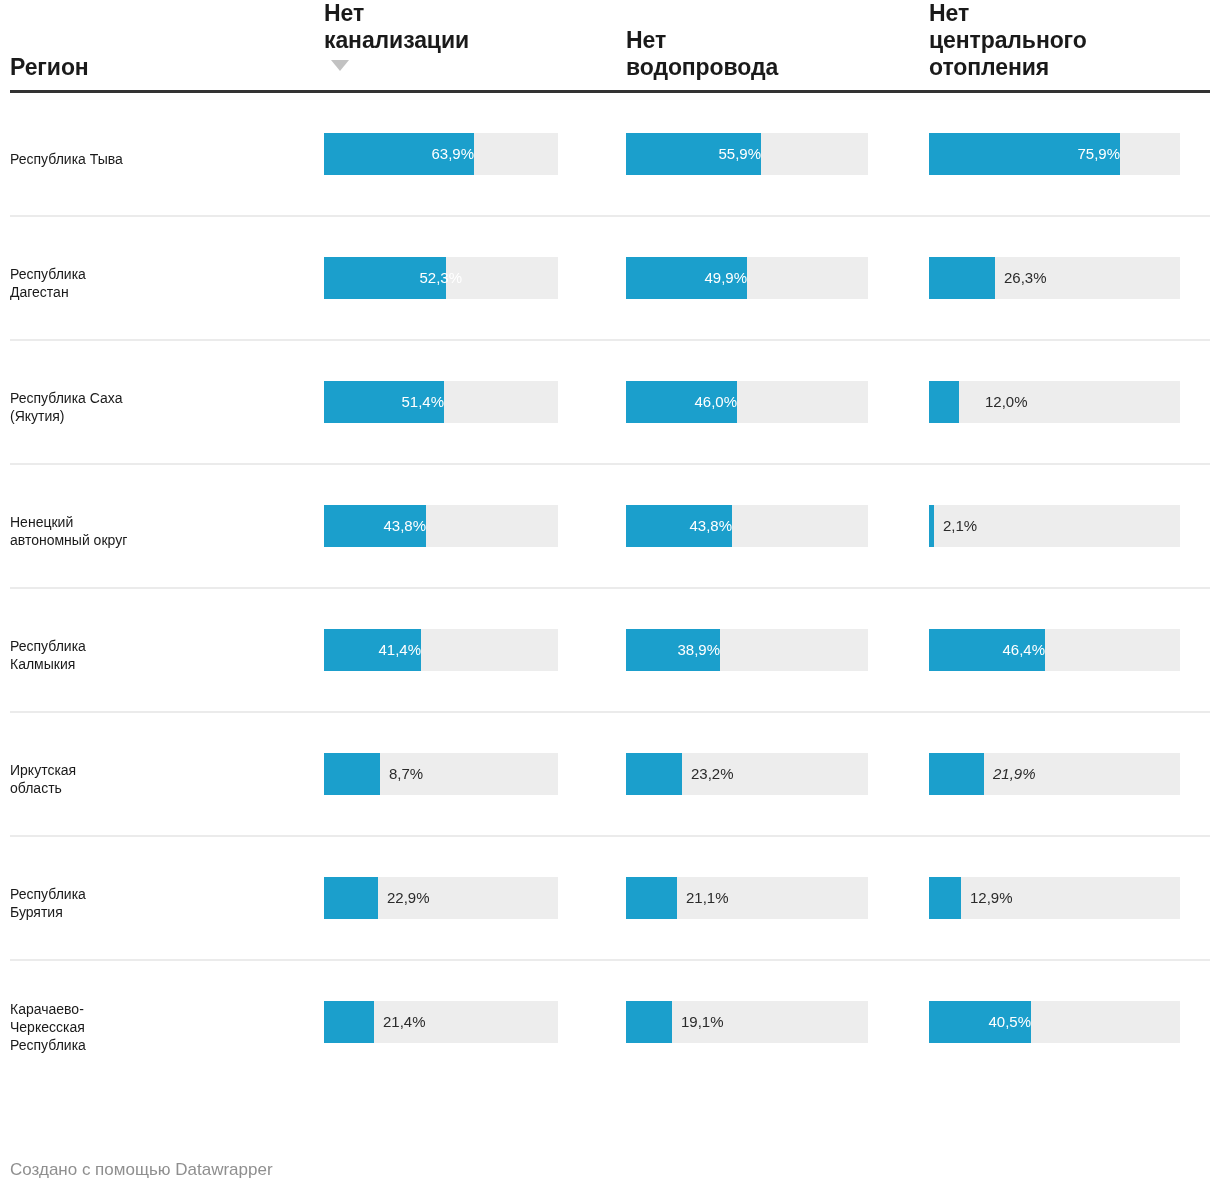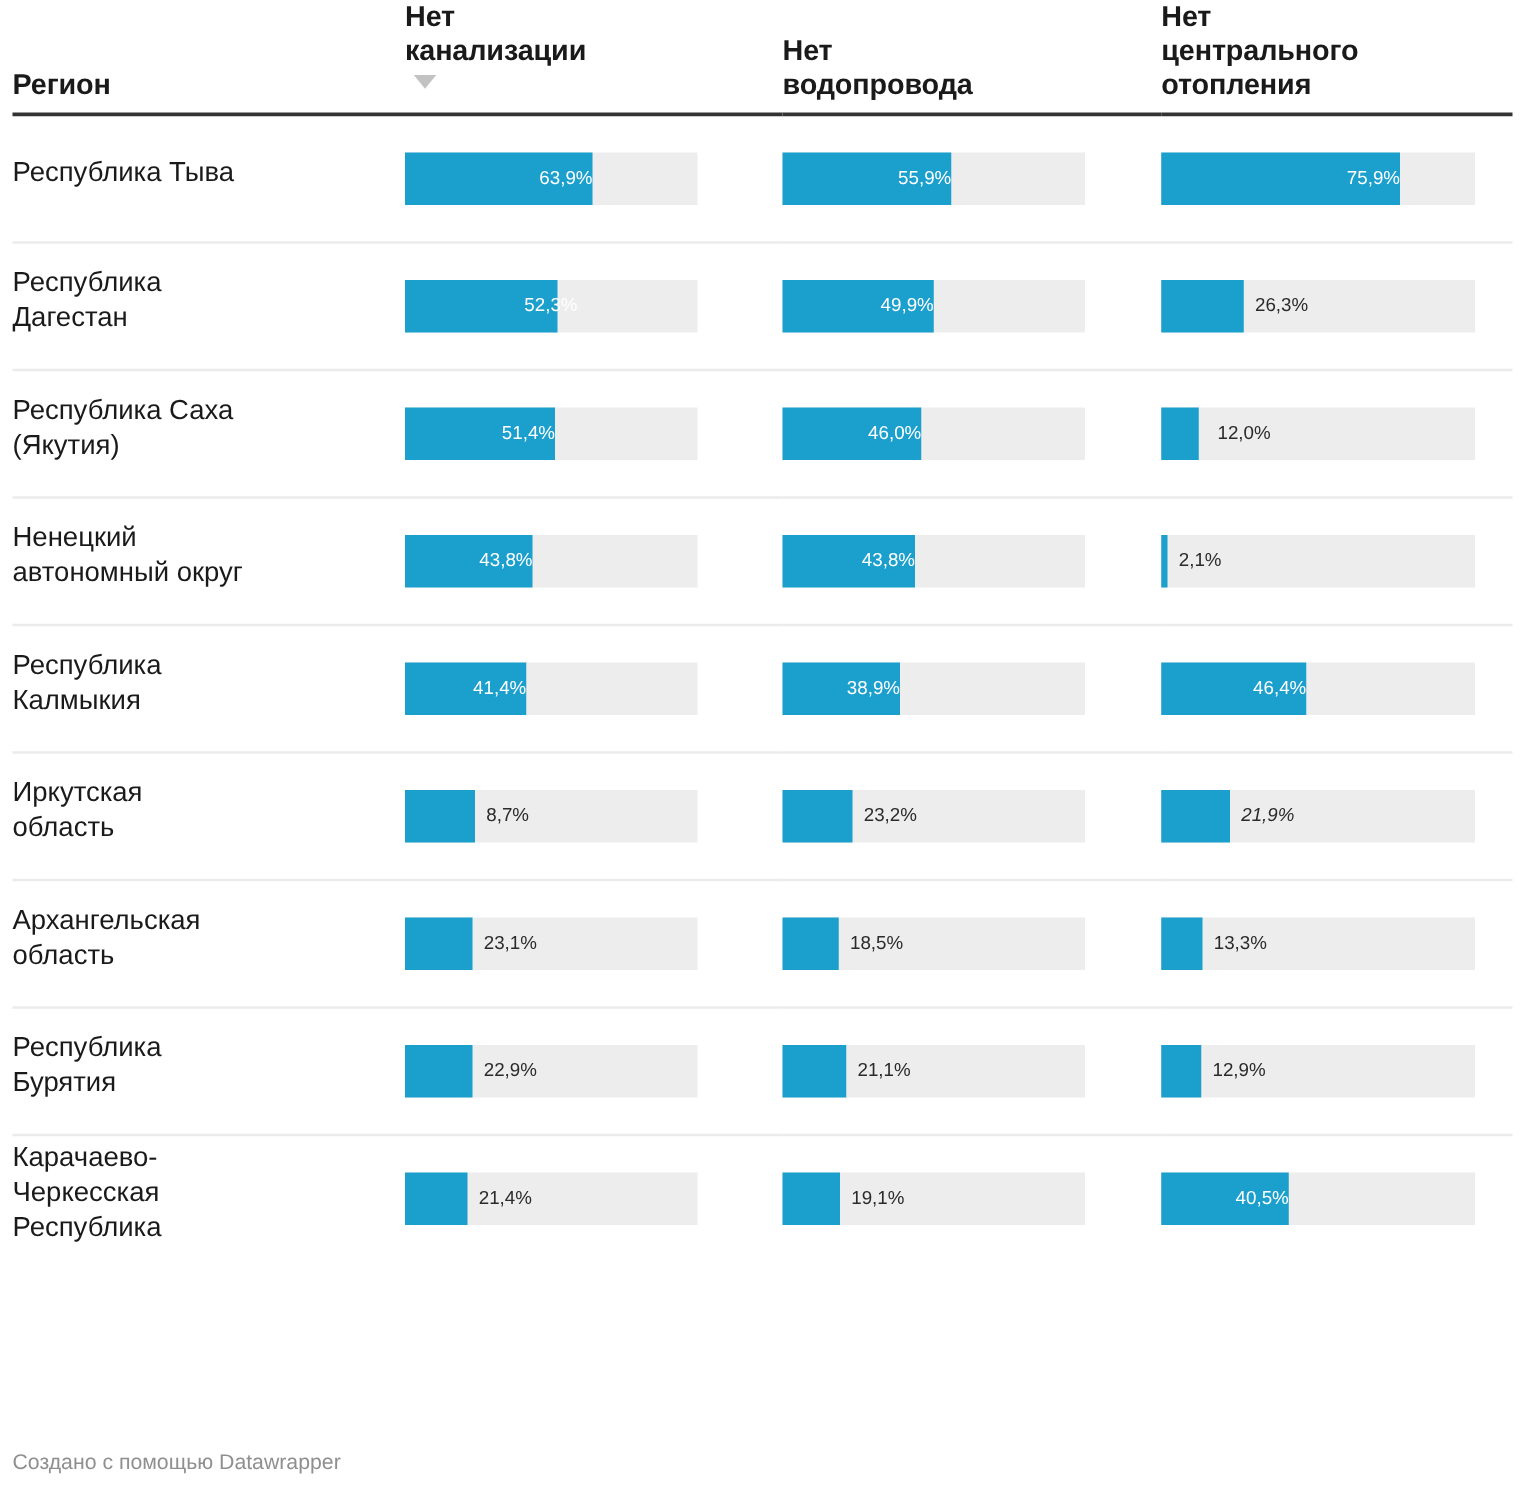--- a/index.html
+++ b/index.html
@@ -67,24 +67,24 @@
   
   tbody tr td {
     border-bottom: 2px solid #ebebeb;
     vertical-align: middle;
     padding: 0;
     height: 90px;
   }
   tbody tr:last-child td { border-bottom: none; }
 
   td.region-cell {
-    font-size: 22px;
+    font-size: 14px;
     line-height: 1.27;
     color: #1a1a1a;
-    padding: 0 14px 10px 0;
+    padding: 22px 14px 10px 0;
     white-space: pre-line;
   }
 
   td.bar-cell { padding: 0; }
 
   
   .bar-track {
     position: relative;
     height: 42px;
     background: #ededed;
@@ -215,21 +215,21 @@
           </td>
           <td class="bar-cell c2">
             <div class="bar-track">
               <div class="bar-fill" style="width: 111px;"></div>
               <span class="bar-value inside" style="left: 0px; width: 111px;">46,0%</span>
             </div>
           </td>
           <td class="bar-cell c3">
             <div class="bar-track">
               <div class="bar-fill" style="width: 30px;"></div>
-              <span class="bar-value outside" style="left: 36px;">12,0%</span>
+              <span class="bar-value outside" style="left: 47px;">12,0%</span>
             </div>
           </td>
         </tr>
         <tr>
           <td class="region-cell">Ненецкий
 автономный округ</td>
           <td class="bar-cell c1">
             <div class="bar-track">
               <div class="bar-fill" style="width: 102px;"></div>
               <span class="bar-value inside" style="left: 0px; width: 102px;">43,8%</span>
@@ -282,42 +282,20 @@
           <td class="bar-cell c2">
             <div class="bar-track">
               <div class="bar-fill" style="width: 56px;"></div>
               <span class="bar-value outside" style="left: 56px;">23,2%</span>
             </div>
           </td>
           <td class="bar-cell c3">
             <div class="bar-track">
               <div class="bar-fill" style="width: 55px;"></div>
               <span class="bar-value outside" style="left: 55px; font-style: italic;">21,9%</span>
-            </div>
-          </td>
-        </tr>
-        <tr>
-          <td class="region-cell">Архангельская
-область</td>
-          <td class="bar-cell c1">
-            <div class="bar-track">
-              <div class="bar-fill" style="width: 54px;"></div>
-              <span class="bar-value outside" style="left: 54px;">23,1%</span>
-            </div>
-          </td>
-          <td class="bar-cell c2">
-            <div class="bar-track">
-              <div class="bar-fill" style="width: 45px;"></div>
-              <span class="bar-value outside" style="left: 45px;">18,5%</span>
-            </div>
-          </td>
-          <td class="bar-cell c3">
-            <div class="bar-track">
-              <div class="bar-fill" style="width: 33px;"></div>
-              <span class="bar-value outside" style="left: 33px;">13,3%</span>
             </div>
           </td>
         </tr>
         <tr>
           <td class="region-cell">Республика
 Бурятия</td>
           <td class="bar-cell c1">
             <div class="bar-track">
               <div class="bar-fill" style="width: 54px;"></div>
               <span class="bar-value outside" style="left: 54px;">22,9%</span>

